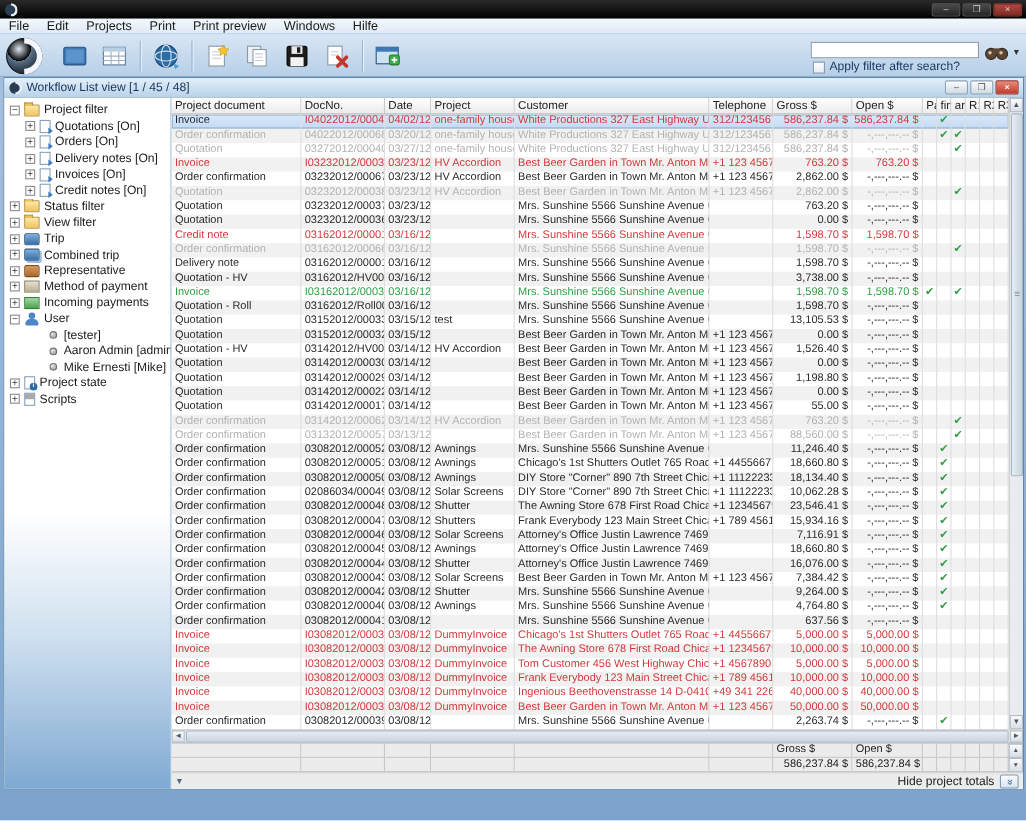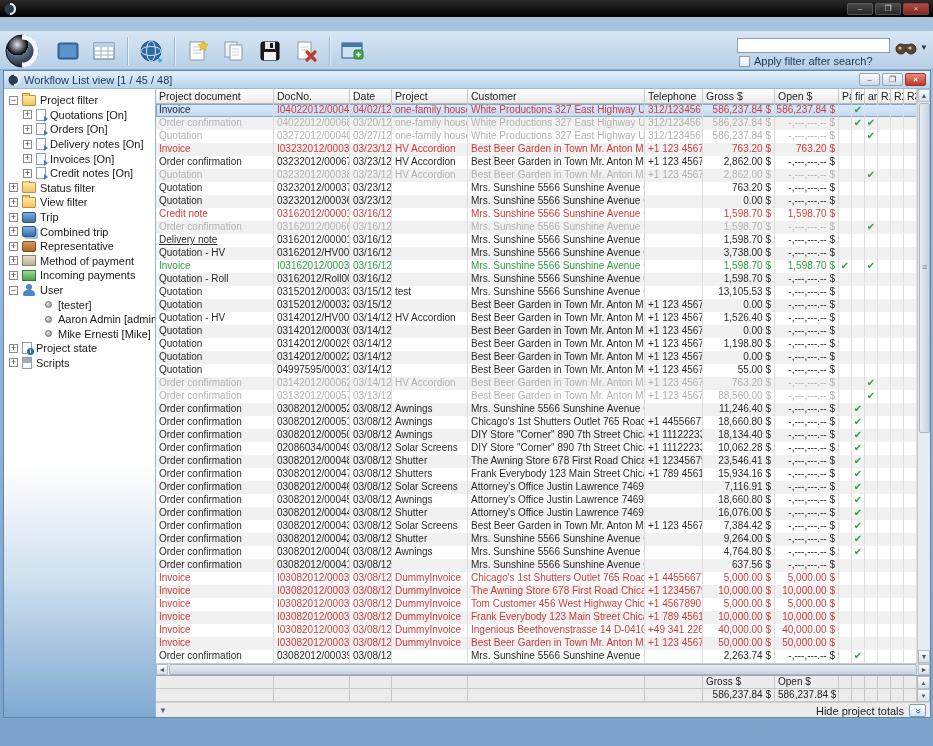--- a/index.html
+++ b/index.html
@@ -110,20 +110,29 @@
         <circle cx="6" cy="6" r="5.5" fill="#2b3d52"></circle>
         <path d="M6 1 a5 5 0 0 1 0 10" stroke="#e8eef5" stroke-width="2.2" fill="none"></path>
       </svg>
     <span class="wbtns">
       <span class="wbtn">–</span>
       <span class="wbtn">❐</span>
       <span class="wbtn close">×</span>
     </span>
   </div>
 
+  <div class="menubar" id="menubar">
+      <span class="menu-item">File</span>
+      <span class="menu-item">Edit</span>
+      <span class="menu-item">Projects</span>
+      <span class="menu-item">Print</span>
+      <span class="menu-item">Print preview</span>
+      <span class="menu-item">Windows</span>
+      <span class="menu-item">Hilfe</span>
+    </div>
 
   <div class="toolbar">
     <div class="tb-left">
       <span class="logo-wrap">
         <svg width="34" height="34" viewBox="0 0 34 34">
             <defs>
               <radialGradient id="lg" cx="35%" cy="30%" r="75%">
                 <stop offset="0%" stop-color="#dfe8f2"></stop>
                 <stop offset="45%" stop-color="#5d7purple"></stop>
                 <stop offset="45%" stop-color="#5d7389"></stop>
@@ -507,21 +516,21 @@
               <div class="td c6 num" style="width: 72px;">1,598.70 $</div>
               <div class="td c7 num" style="width: 64px;">-,---,---.-- $</div>
               <div class="td c8 chk" style="width: 13px;"></div>
               <div class="td c9 chk" style="width: 13px;"></div>
               <div class="td c10 chk" style="width: 13px;">✔</div>
               <div class="td c11 chk" style="width: 13px;"></div>
               <div class="td c12 chk" style="width: 13px;"></div>
               <div class="td c13 chk" style="width: 13px;"></div>
             </div>
             <div class="tr r-norm">
-              <div class="td c0" style="width: 118px; text-decoration: underline;">Delivery note</div>
+              <div class="td c0" style="width: 118px;">Delivery note</div>
               <div class="td c1" style="width: 76px;">03162012/00001</div>
               <div class="td c2" style="width: 42px;">03/16/12</div>
               <div class="td c3" style="width: 76px;"></div>
               <div class="td c4" style="width: 177px;">Mrs. Sunshine 5566 Sunshine Avenue Chicago  12345</div>
               <div class="td c5" style="width: 58px;"></div>
               <div class="td c6 num" style="width: 72px;">1,598.70 $</div>
               <div class="td c7 num" style="width: 64px;">-,---,---.-- $</div>
               <div class="td c8 chk" style="width: 13px;"></div>
               <div class="td c9 chk" style="width: 13px;"></div>
               <div class="td c10 chk" style="width: 13px;"></div>
@@ -668,21 +677,21 @@
               <div class="td c7 num" style="width: 64px;">-,---,---.-- $</div>
               <div class="td c8 chk" style="width: 13px;"></div>
               <div class="td c9 chk" style="width: 13px;"></div>
               <div class="td c10 chk" style="width: 13px;"></div>
               <div class="td c11 chk" style="width: 13px;"></div>
               <div class="td c12 chk" style="width: 13px;"></div>
               <div class="td c13 chk" style="width: 13px;"></div>
             </div>
             <div class="tr r-norm">
               <div class="td c0" style="width: 118px;">Quotation</div>
-              <div class="td c1" style="width: 76px;">04997595/00031</div>
+              <div class="td c1" style="width: 76px;">03142012/00017</div>
               <div class="td c2" style="width: 42px;">03/14/12</div>
               <div class="td c3" style="width: 76px;"></div>
               <div class="td c4" style="width: 177px;">Best Beer Garden in Town Mr. Anton Miller 583 Sunse</div>
               <div class="td c5" style="width: 58px;">+1 123 456789</div>
               <div class="td c6 num" style="width: 72px;">55.00 $</div>
               <div class="td c7 num" style="width: 64px;">-,---,---.-- $</div>
               <div class="td c8 chk" style="width: 13px;"></div>
               <div class="td c9 chk" style="width: 13px;"></div>
               <div class="td c10 chk" style="width: 13px;"></div>
               <div class="td c11 chk" style="width: 13px;"></div>

